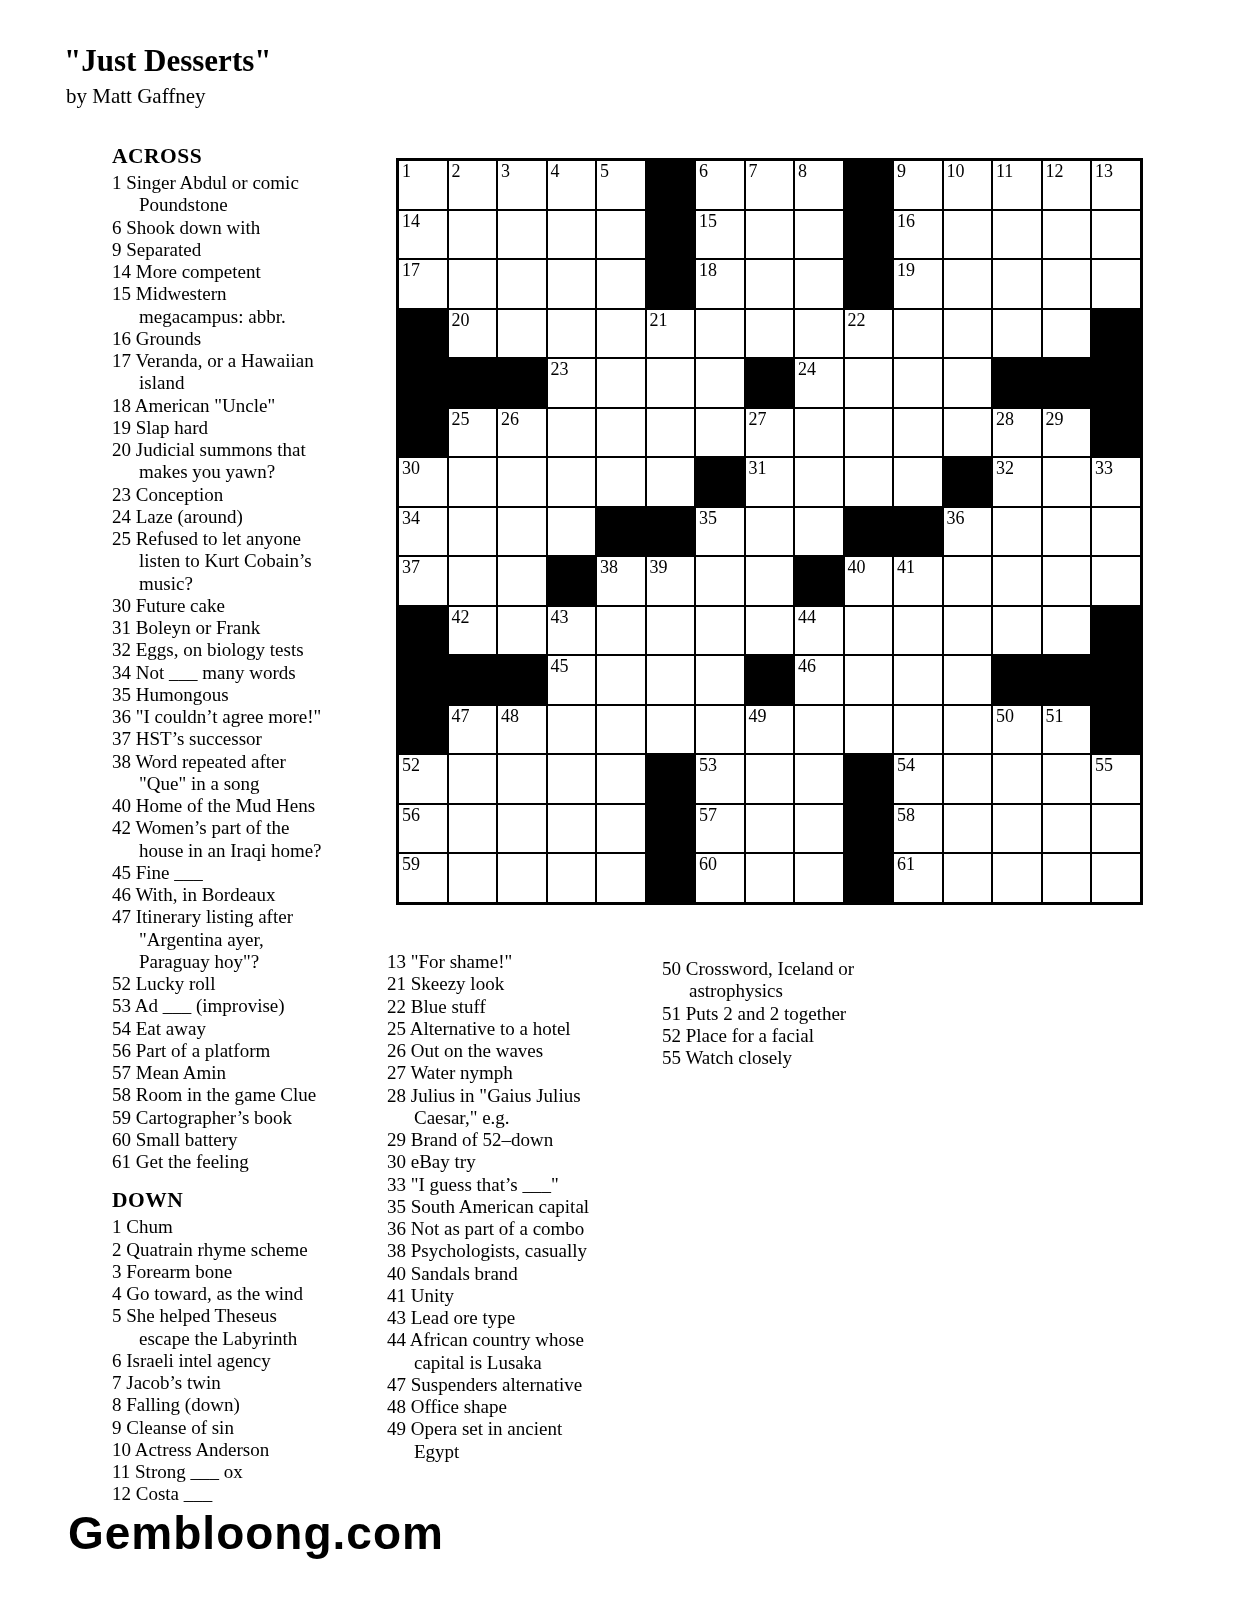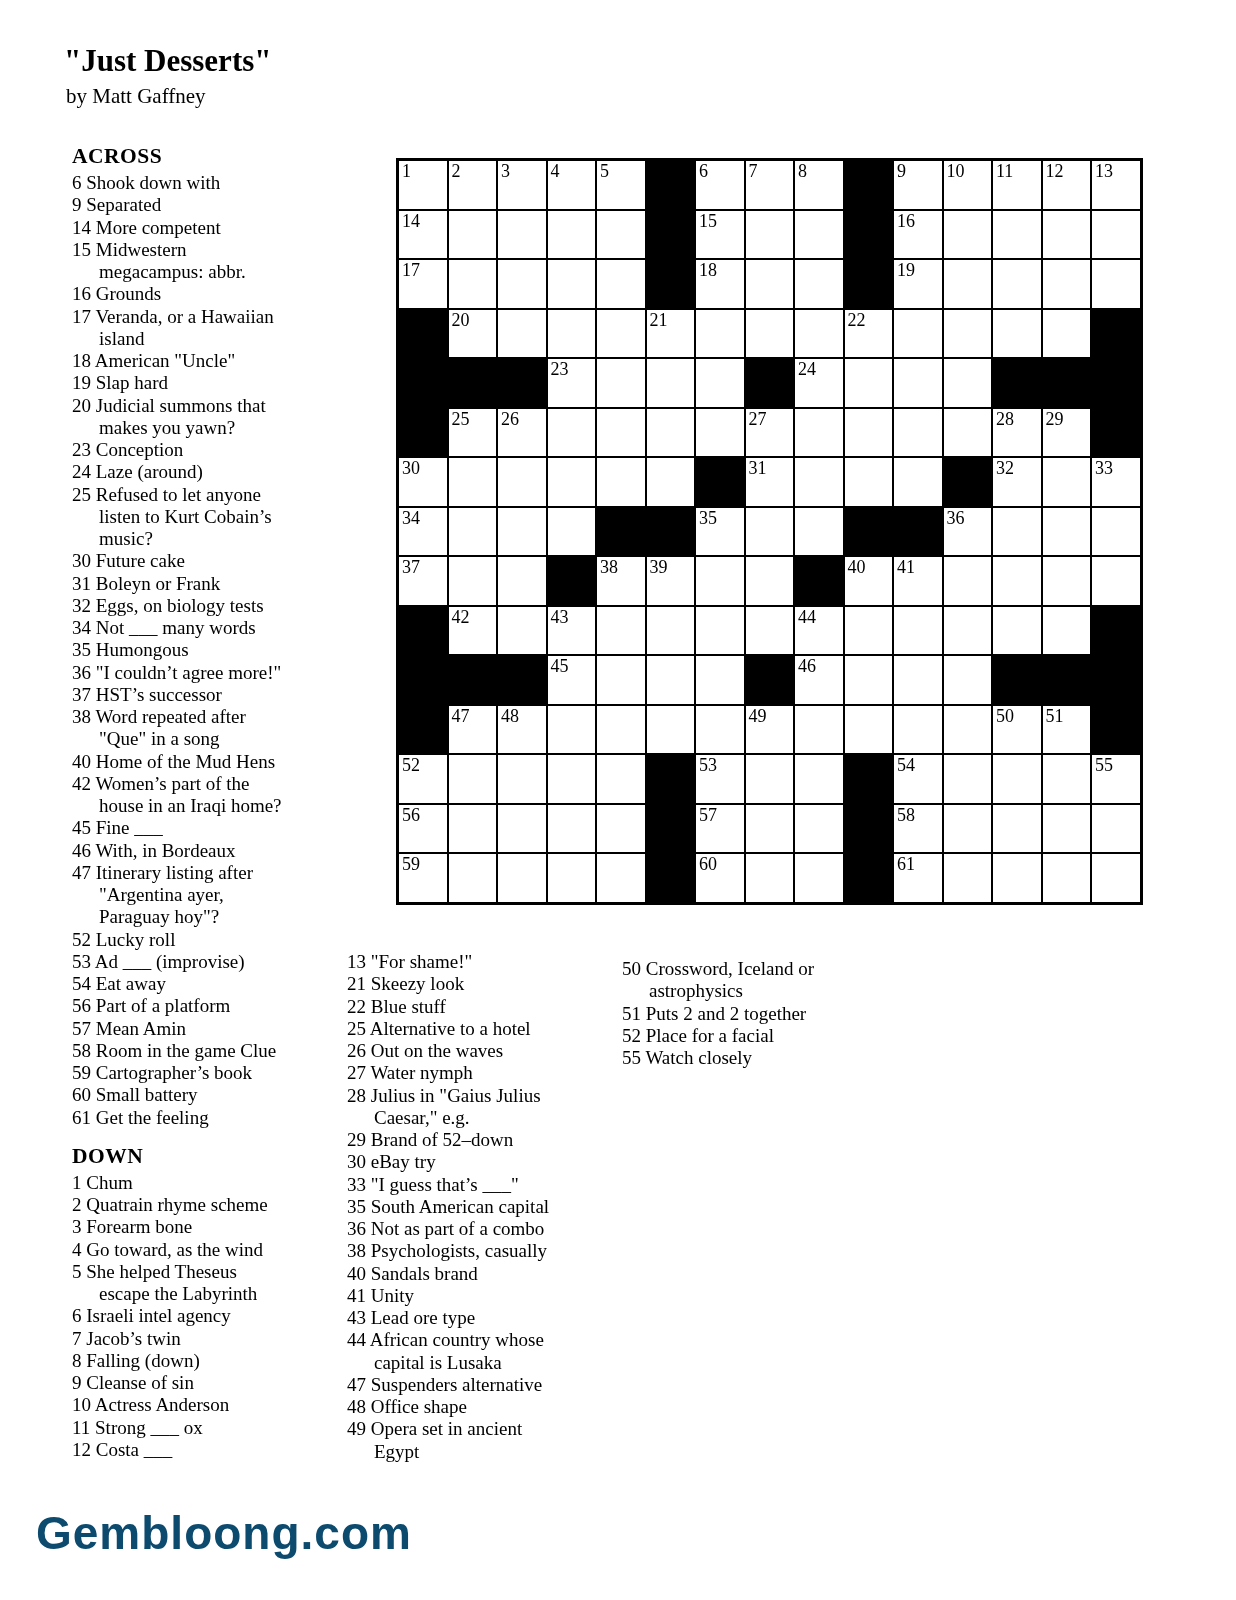--- a/index.html
+++ b/index.html
@@ -27,20 +27,21 @@
     top: 80px;
     font-size: 21px;
     line-height: 32px;
     white-space: nowrap;
   }
   .clue-col {
     position: absolute;
     width: 214px;
     font-size: 19px;
     line-height: 22.25px;
+    margin-left: 40px;
   }
   #across-col { left: 72px;  top: 145px; }
   #mid-col    { left: 347px; top: 951px; }
   #right-col  { left: 622px; top: 958px; }
   .list-header {
     font-size: 21.5px;
     font-weight: bold;
     line-height: 23px;
     margin-bottom: 4px;
     letter-spacing: 0.5px;
@@ -438,20 +439,21 @@
       </div>
       <div class="cell"></div>
       <div class="cell"></div>
       <div class="cell"></div>
       <div class="cell"></div>
     </div>
 
   <div class="clue-col" id="across-col">
     <div class="list-header">ACROSS</div>
     <div class="clue-list">
+        <div class="clue"><span class="cnum">1</span> <span class="ctext">Singer Abdul or comic Poundstone</span></div>
         <div class="clue"><span class="cnum">6</span> <span class="ctext">Shook down with</span></div>
         <div class="clue"><span class="cnum">9</span> <span class="ctext">Separated</span></div>
         <div class="clue"><span class="cnum">14</span> <span class="ctext">More competent</span></div>
         <div class="clue"><span class="cnum">15</span> <span class="ctext">Midwestern megacampus: abbr.</span></div>
         <div class="clue"><span class="cnum">16</span> <span class="ctext">Grounds</span></div>
         <div class="clue"><span class="cnum">17</span> <span class="ctext">Veranda, or a Hawaiian island</span></div>
         <div class="clue"><span class="cnum">18</span> <span class="ctext">American "Uncle"</span></div>
         <div class="clue"><span class="cnum">19</span> <span class="ctext">Slap hard</span></div>
         <div class="clue"><span class="cnum">20</span> <span class="ctext">Judicial summons that makes you yawn?</span></div>
         <div class="clue"><span class="cnum">23</span> <span class="ctext">Conception</span></div>
@@ -524,15 +526,15 @@
 
   <div class="clue-col" id="right-col">
     <div class="clue-list">
         <div class="clue"><span class="cnum">50</span> <span class="ctext">Crossword, Iceland or astrophysics</span></div>
         <div class="clue"><span class="cnum">51</span> <span class="ctext">Puts 2 and 2 together</span></div>
         <div class="clue"><span class="cnum">52</span> <span class="ctext">Place for a facial</span></div>
         <div class="clue"><span class="cnum">55</span> <span class="ctext">Watch closely</span></div>
       </div>
   </div>
 
-  <div class="watermark" style="color: #0c4a6e;">Gembloong.com</div>
+  <div class="watermark" style="color: #000000; margin-left: 32px;">Gembloong.com</div>
 
 </div>
 
 </body></html>

